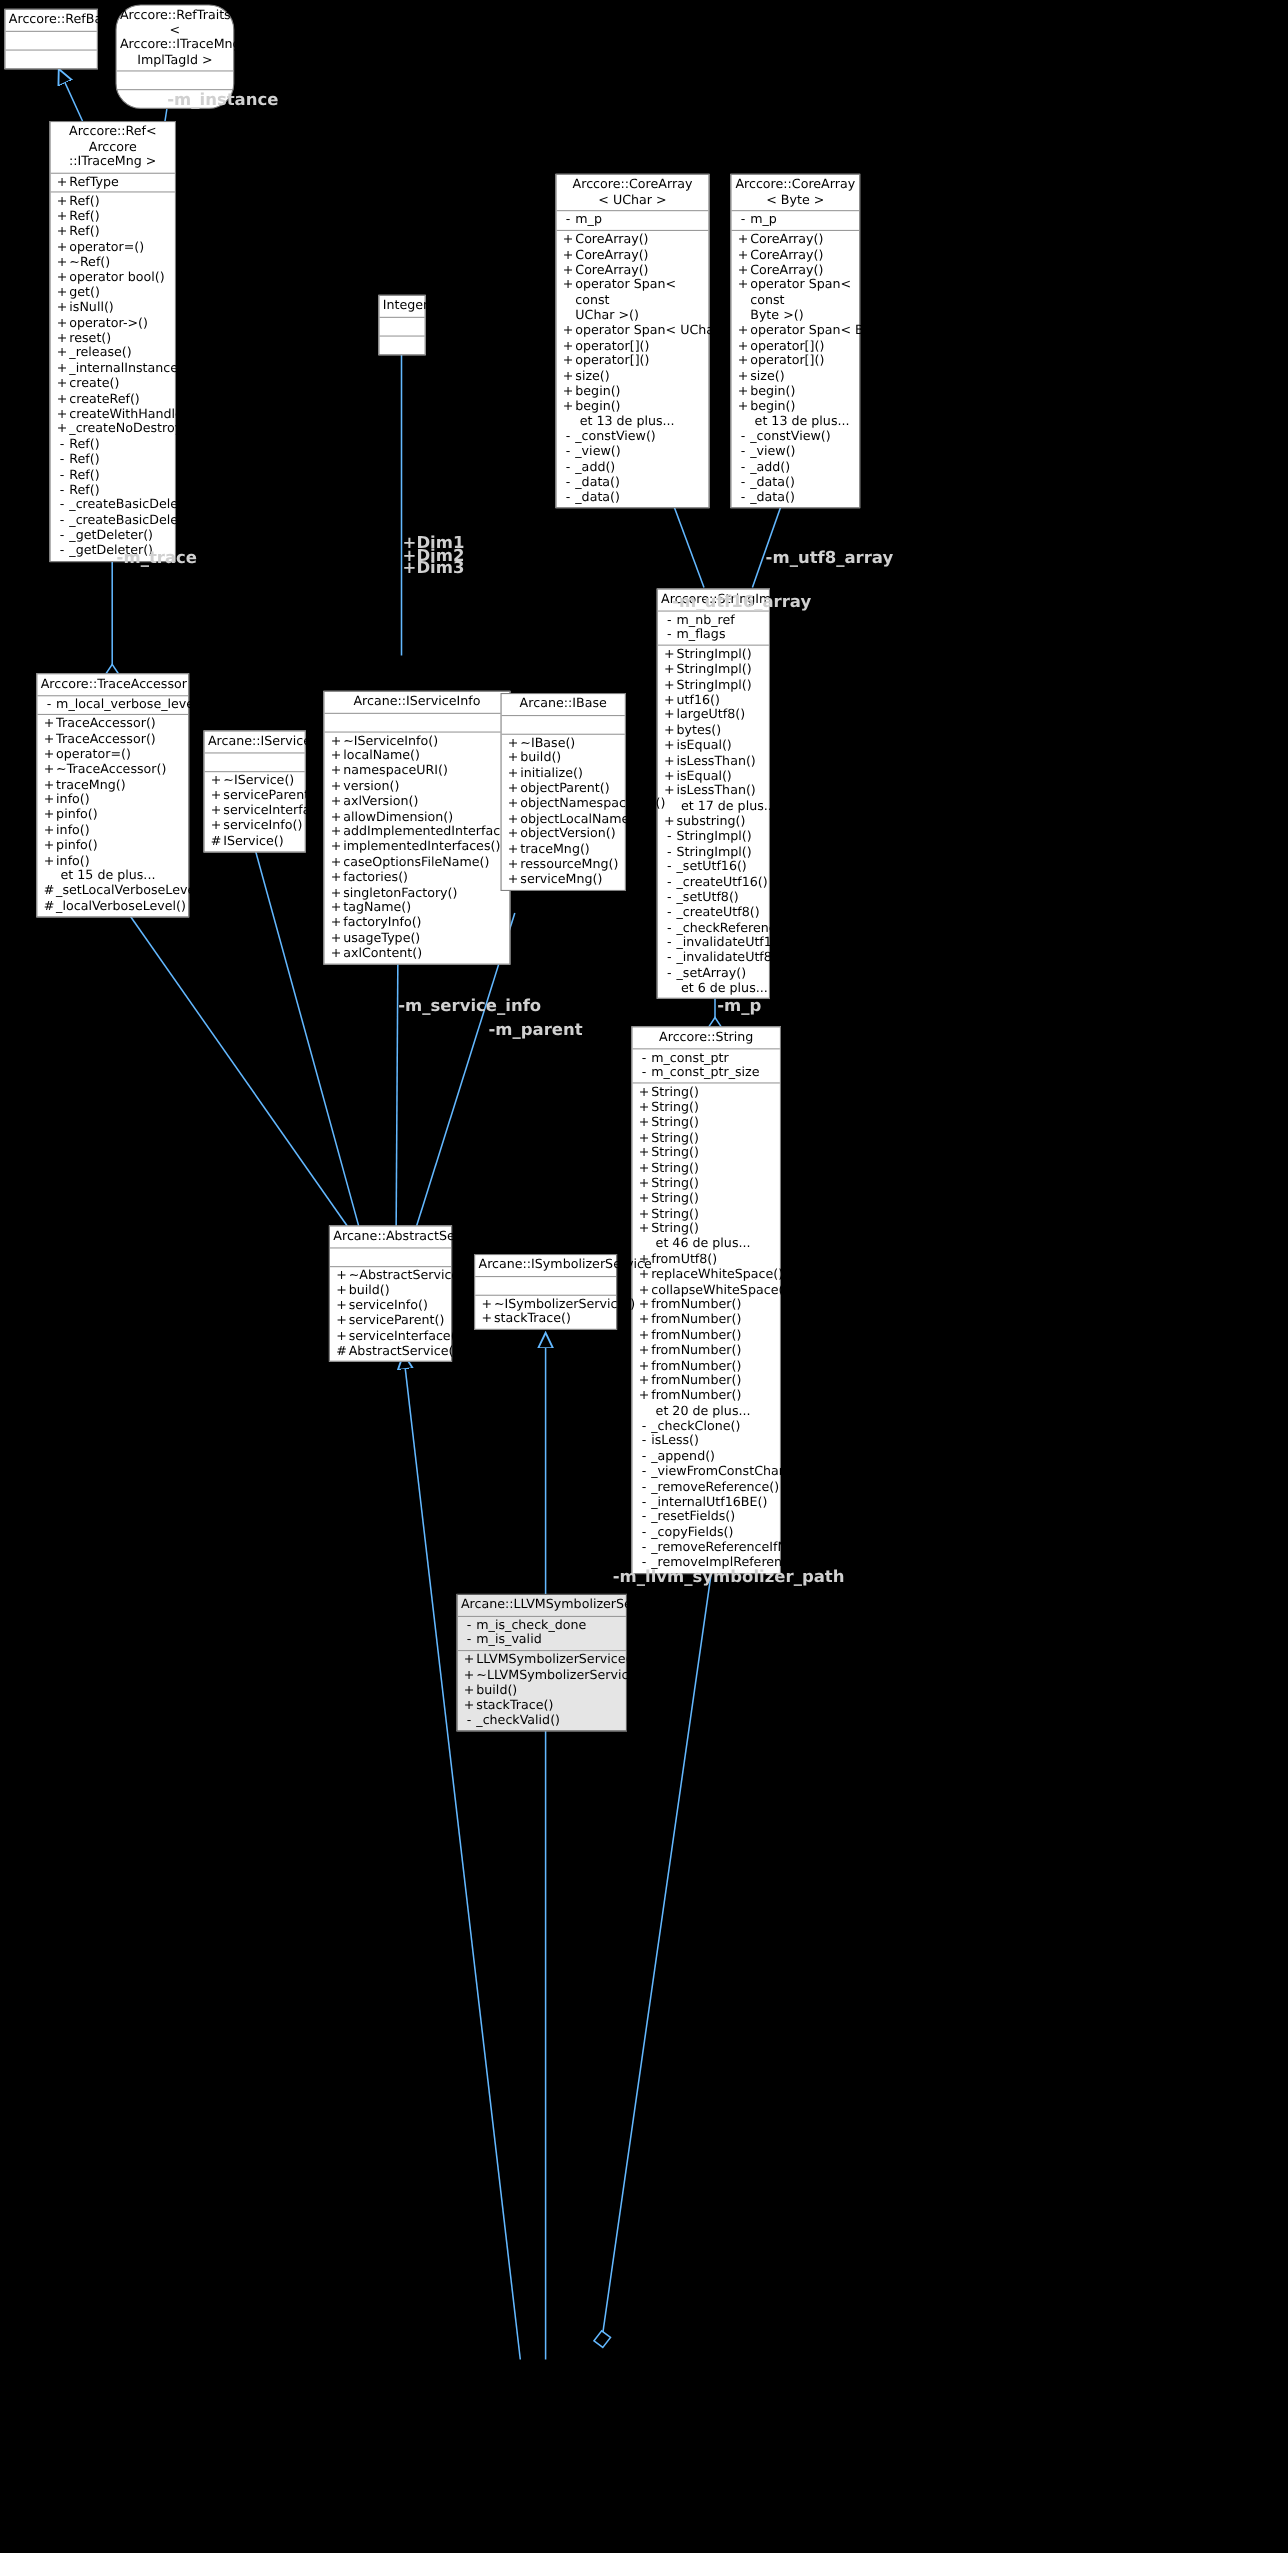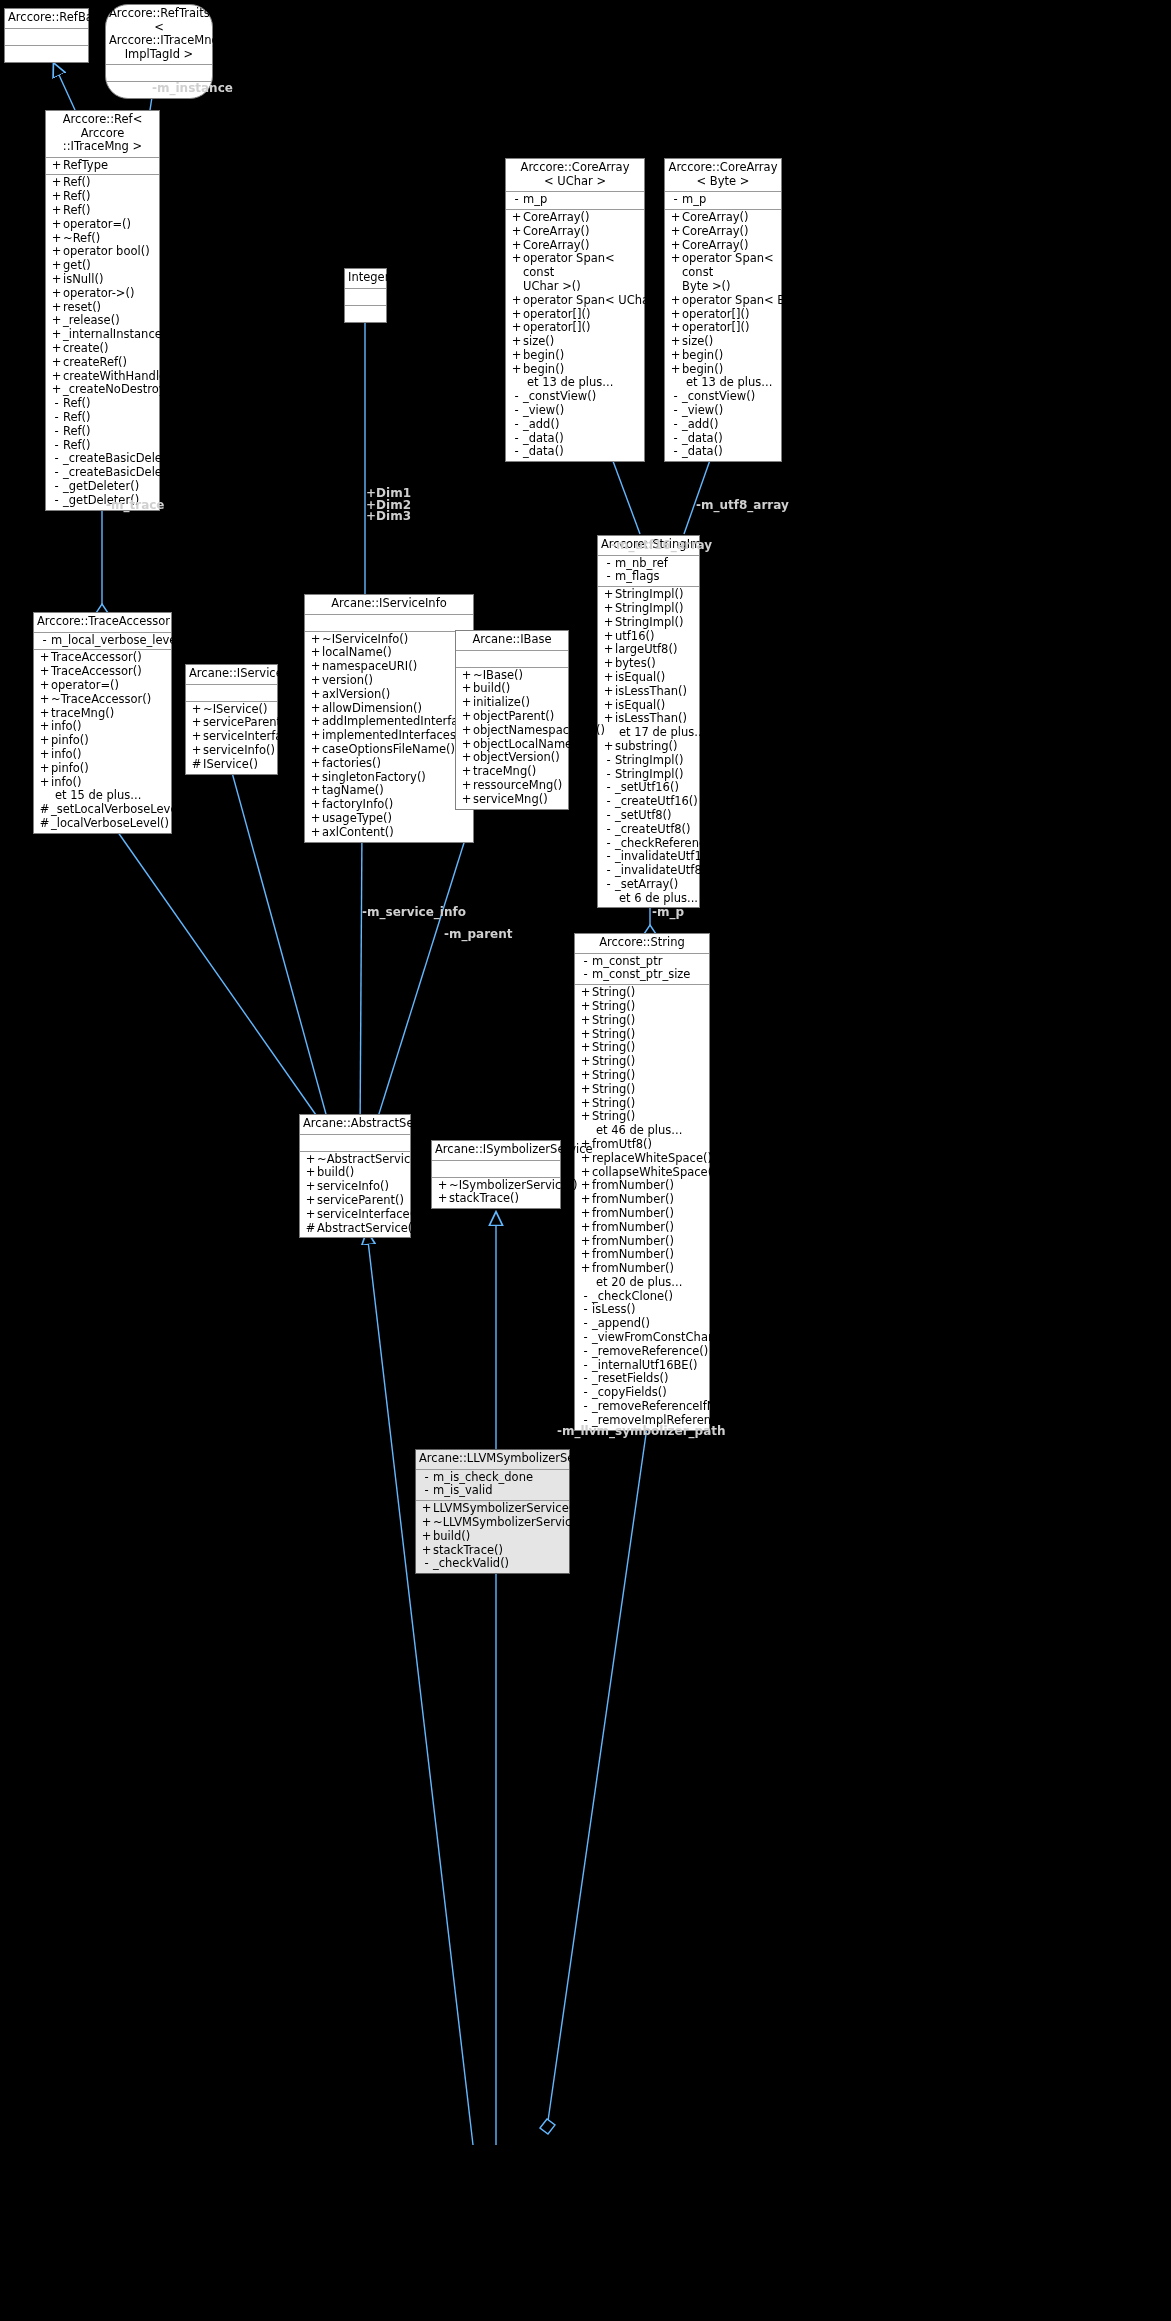--- a/index.html
+++ b/index.html
@@ -14,21 +14,21 @@
     padding:2px 3px 3px 3px;border-bottom:1px solid #9a9a9a;white-space:pre-line;
   }
   .cls .sec{border-bottom:1px solid #9a9a9a;padding:1px 0 2px 0;}
   .cls .sec:last-child{border-bottom:none;}
   .cls .sec.empty{height:13px;}
   .row{font-size:11.5px;color:#000;line-height:13.8px;white-space:nowrap;padding:0 2px 0 4px;display:flex;}
   .row .vis{display:inline-block;width:13px;text-align:center;flex:none;}
   .row .nm{display:inline-block;}
   .row.more{padding-left:21px;}
 
-  .elabel{position:absolute;color:#d0d0d0;font-size:12px;font-weight:bold;white-space:nowrap;
+  .elabel{position:absolute;color:#d0d0d0;font-size:15px;font-weight:bold;white-space:nowrap;
           font-family:"DejaVu Sans","Liberation Sans",sans-serif;}
   .elabel.multi{white-space:pre-line;line-height:11.5px;}
 </style>
 </head>
 <body>
 
 <div id="canvas">
 
   <svg class="edges" viewBox="0 0 1171 2321">
     <defs>
@@ -549,21 +549,21 @@
           <span class="vis">+</span>
           <span class="nm">serviceInfo()</span>
         </div>
         <div class="row">
           <span class="vis">#</span>
           <span class="nm">IService()</span>
         </div>
       </div>
   </div>
 
-  <div class="cls" style="left:294px;top:594px;width:170px;margin-left:10px;">
+  <div class="cls" style="left:294px;top:628px;width:170px;">
     <div class="title">Arcane::IServiceInfo</div>
     <div class="sec empty"></div>
     <div class="sec">
         <div class="row">
           <span class="vis">+</span>
           <span class="nm">~IServiceInfo()</span>
         </div>
         <div class="row">
           <span class="vis">+</span>
           <span class="nm">localName()</span>

